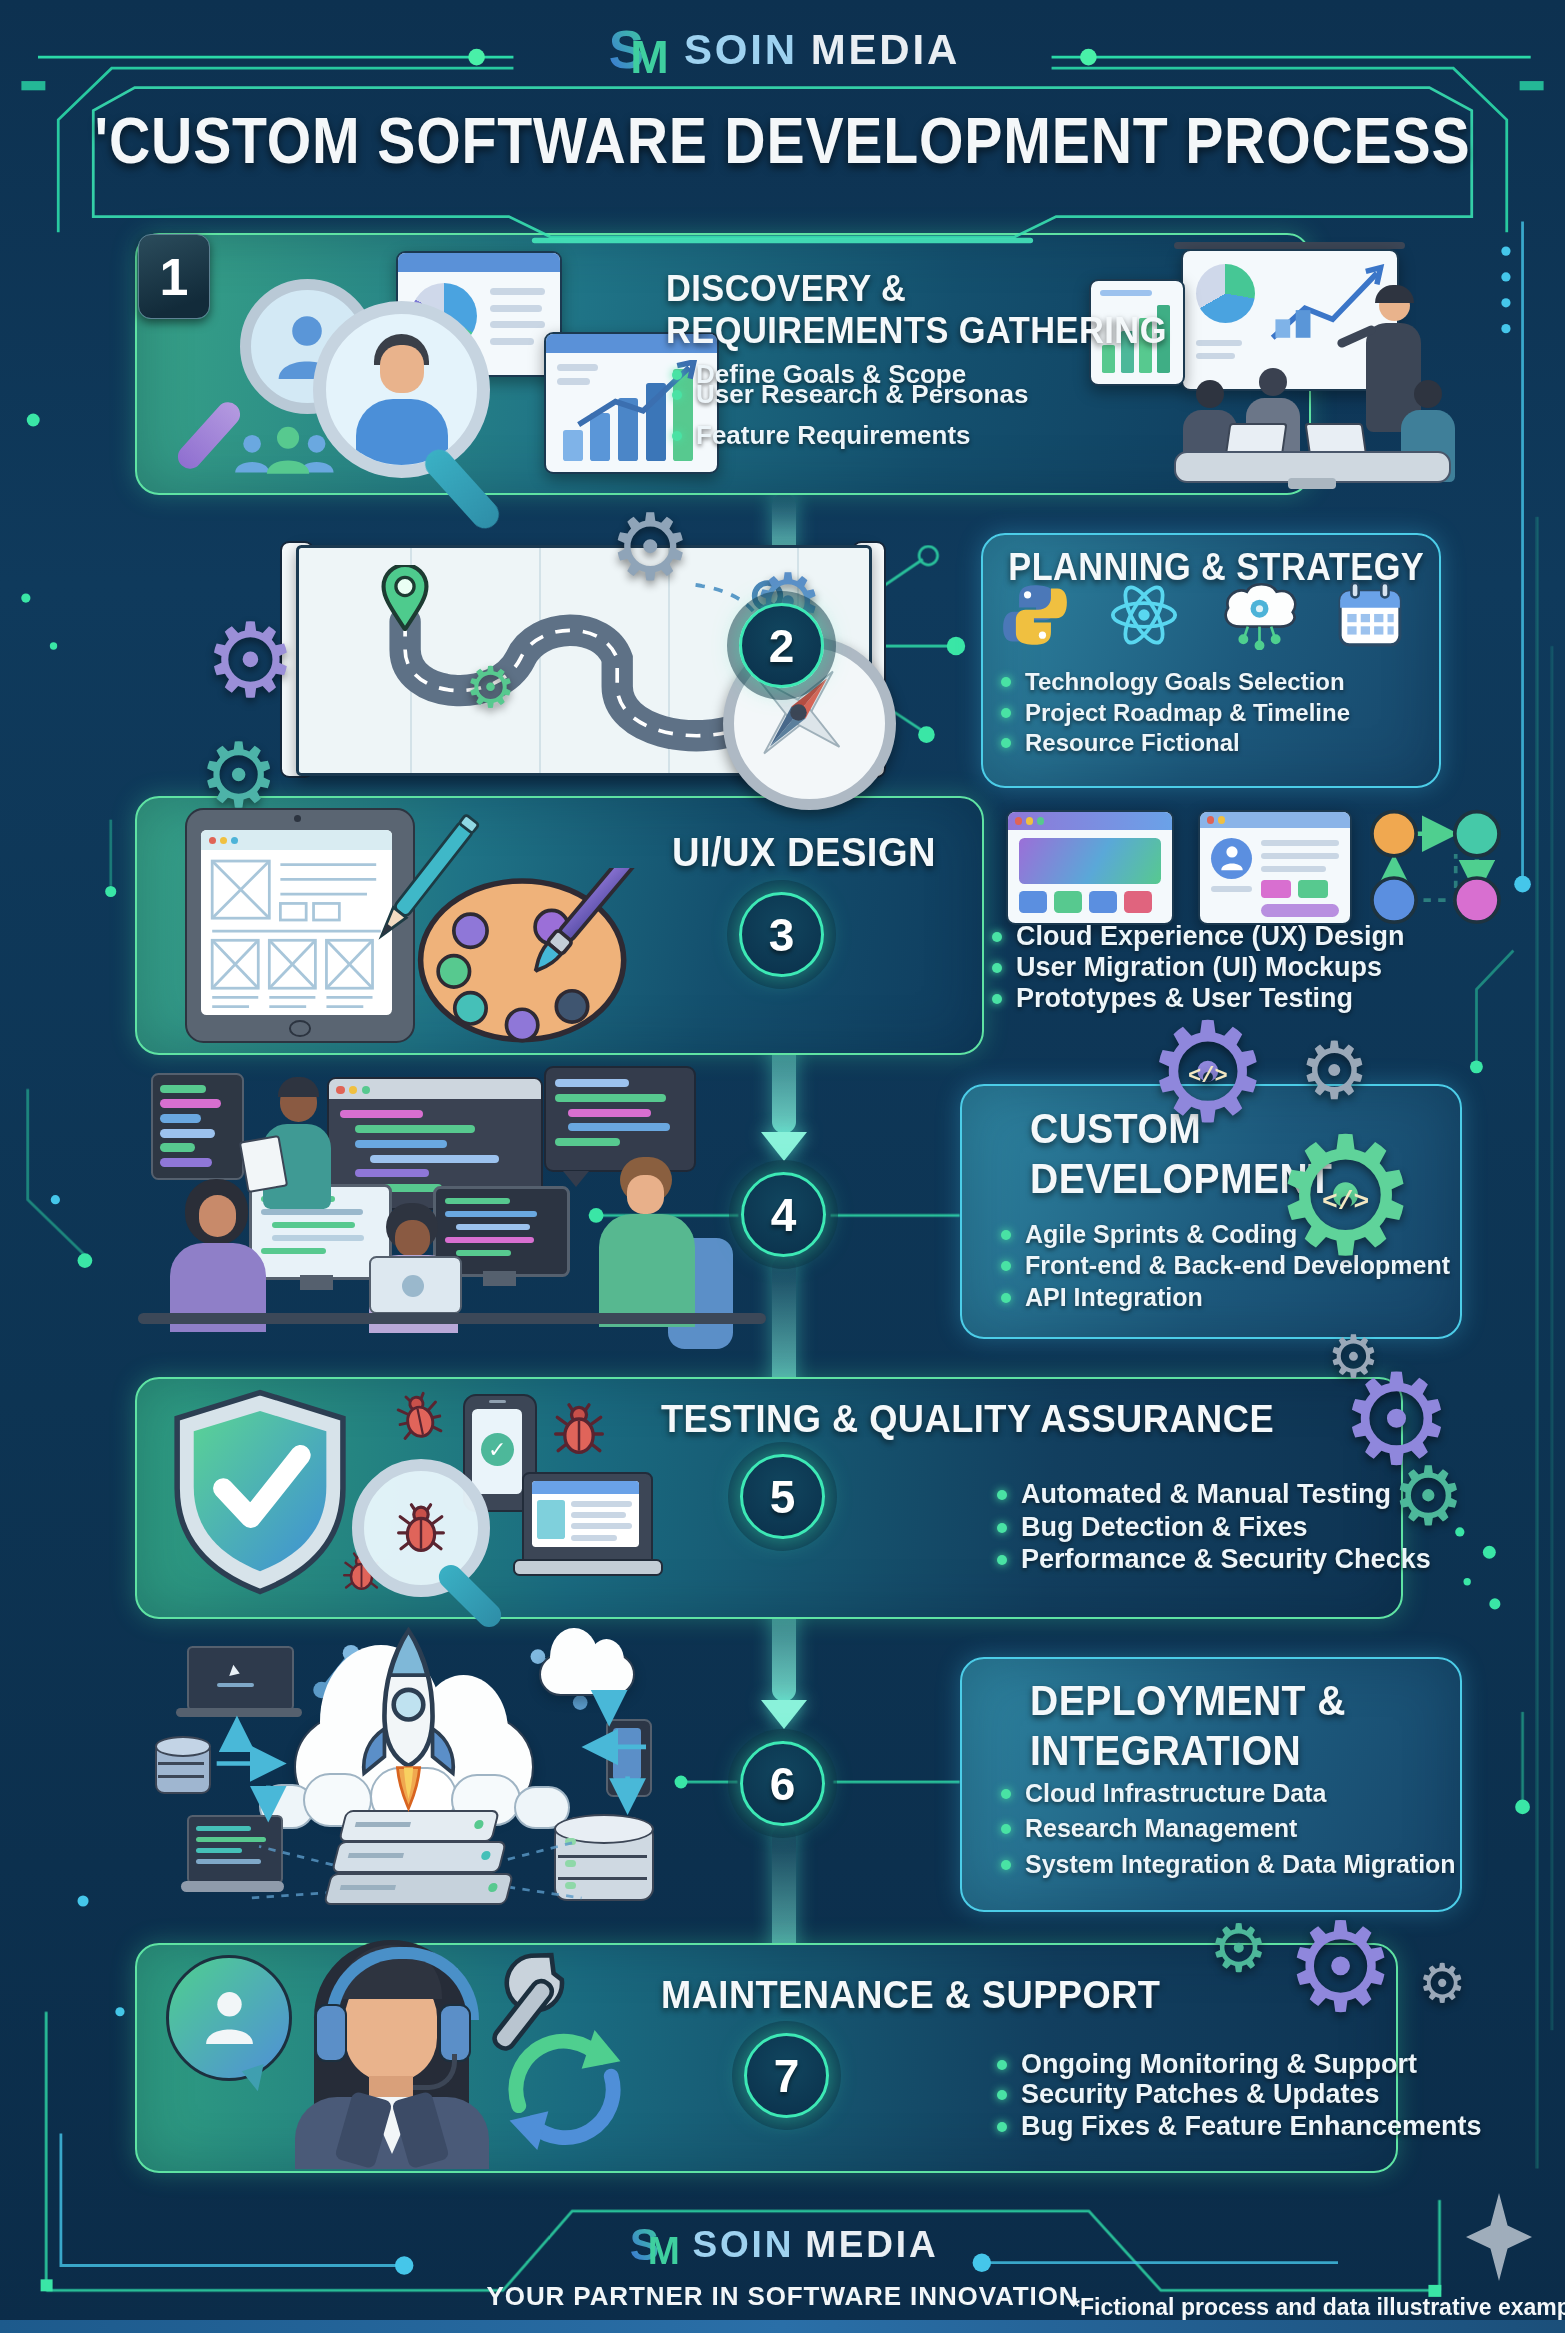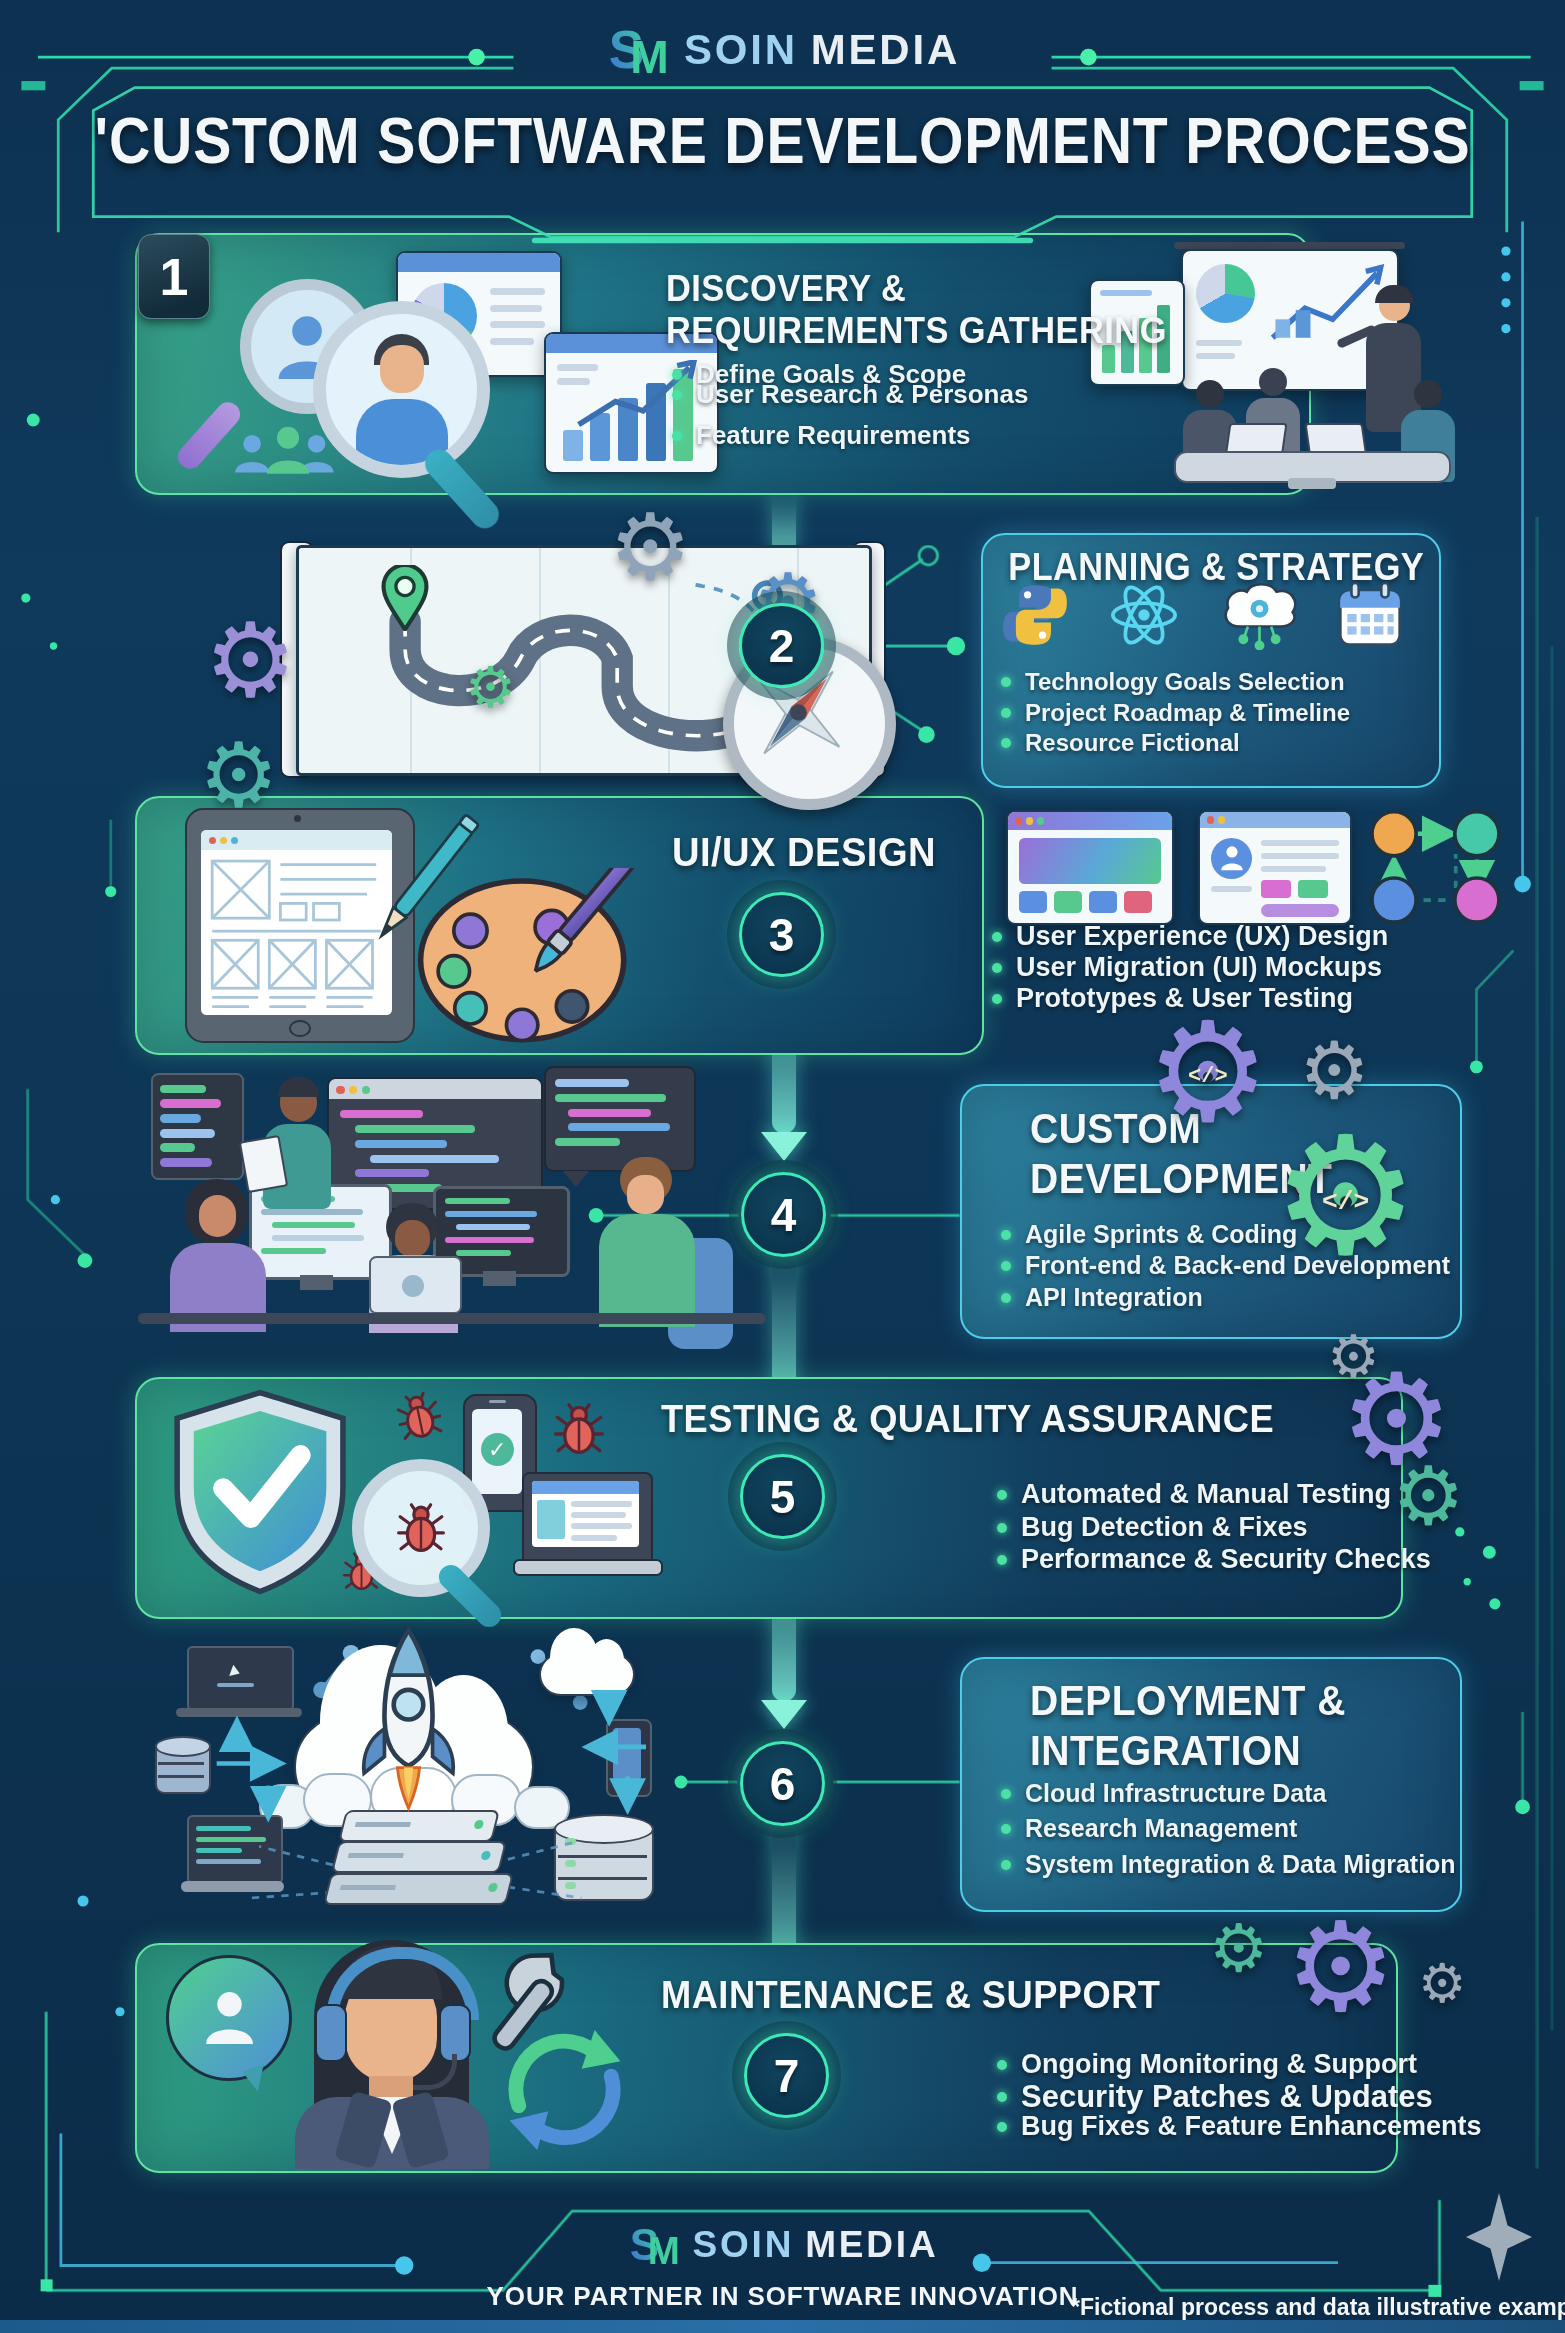--- a/index.html
+++ b/index.html
@@ -526,21 +526,21 @@
     </g>
     <path d="M60 100 L95 100 L95 50" stroke="#3fae98" stroke-width="4" fill="none" stroke-dasharray="8 8" opacity=".6"></path>
     <circle cx="28" cy="28" r="24" fill="#f0a850" stroke="#1d3340" stroke-width="4"></circle>
     <circle cx="118" cy="28" r="24" fill="#45c9a8" stroke="#1d3340" stroke-width="4"></circle>
     <circle cx="28" cy="100" r="24" fill="#5b8fe0" stroke="#1d3340" stroke-width="4"></circle>
     <circle cx="118" cy="100" r="24" fill="#d86fd0" stroke="#1d3340" stroke-width="4"></circle>
   </svg>
 </div>
 <div class="bullet" style="left:992px;top:921px">
     <span class="dot"></span>
-    <span class="txt" style="font-size:27px">User Experience (UX) Design</span>
+    <span class="txt" style="font-size:27px">Cloud Experience (UX) Design</span>
   </div>
 <div class="bullet" style="left:992px;top:952px">
     <span class="dot"></span>
     <span class="txt" style="font-size:27px">User Migration (UI) Mockups</span>
   </div>
 <div class="bullet" style="left:992px;top:983px">
     <span class="dot"></span>
     <span class="txt" style="font-size:27px">Prototypes &amp; User Testing</span>
   </div>
 
@@ -867,21 +867,21 @@
   </svg>
 </div>
 
 <div class="step-title" style="left:661px;top:1973px;font-size:39px">MAINTENANCE &amp; SUPPORT</div>
 <div class="bullet" style="left:997px;top:2049px">
     <span class="dot"></span>
     <span class="txt" style="font-size:27px">Ongoing Monitoring &amp; Support</span>
   </div>
 <div class="bullet" style="left:997px;top:2079px">
     <span class="dot"></span>
-    <span class="txt" style="font-size:31px">Security Patches &amp; Updates</span>
+    <span class="txt" style="font-size:27px">Security Patches &amp; Updates</span>
   </div>
 <div class="bullet" style="left:997px;top:2111px">
     <span class="dot"></span>
     <span class="txt" style="font-size:27px">Bug Fixes &amp; Feature Enhancements</span>
   </div>
 <div class="gear" style="left:1209px;top:1916px;font-size:66px;color:#4db89a;z-index:6">⚙</div>
 <div class="gear" style="left:1285px;top:1905px;font-size:124px;color:#8f87dc;z-index:7">⚙</div>
 <div class="gear" style="left:1418px;top:1957px;font-size:54px;color:#9aa8b8;z-index:6">⚙</div>
 
 <div class="abs" style="left:50%;top:2215px;transform:translateX(-50%);display:flex;align-items:center;gap:11px;z-index:6">

